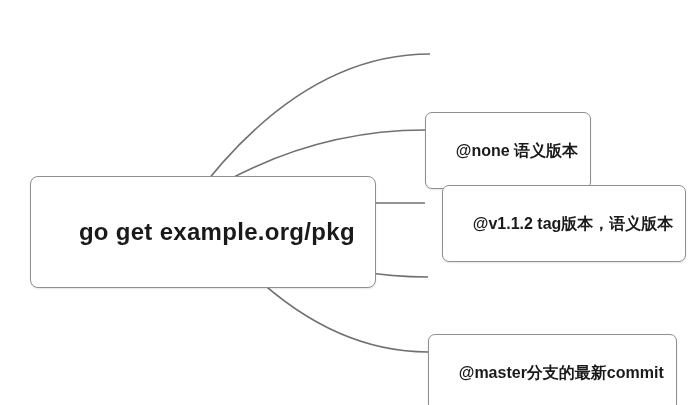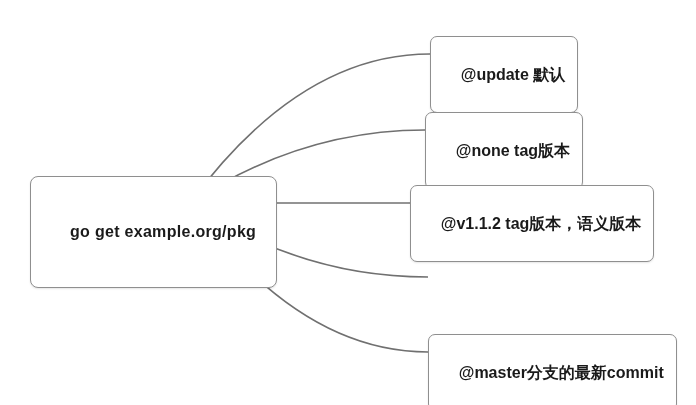--- a/index.html
+++ b/index.html
@@ -35,34 +35,34 @@
     border-radius: 7px;
     color: #1a1a1a;
     font-weight: bold;
     white-space: pre;
     box-shadow: 0 1px 2px rgba(0,0,0,0.10);
     cursor: default;
   }
   .node.root {
     left: 30px;
     top: 176px;
-    font-size: 16px;
+    font-size: 24px;
     line-height: 30px;
     padding: 10px 20px;
     border-radius: 8px;
     letter-spacing: 0.3px;
   }
   .node.child {
     font-size: 16px;
     line-height: 21px;
     padding: 6px 12px;
   }
   .node.child.c0 { left: 430px; top: 36px; }
   .node.child.c1 { left: 425px; top: 112px; }
-  .node.child.c2 { left: 410px; top: 185px; }
+  .node.child.c2 { left: 442px; top: 185px; }
   .node.child.c3 { left: 428px; top: 259px; }
   .node.child.c4 { left: 428px; top: 334px; }
   .node .label {
     white-space: pre;
   }
 </style>
 </head>
 <body>
 
 <div class="canvas">
@@ -72,26 +72,23 @@
     <path d="M 190 203 Q 300 130 425 130"></path>
     <path d="M 190 203 L 425 203"></path>
     <path d="M 190 203 Q 300 277 428 277"></path>
     <path d="M 190 203 Q 300 352 428 352"></path>
   </svg>
 
   <div class="node root">
     <span class="label">go get example.org/pkg</span>
   </div>
 
-  <div class="node child c0">
-    <span class="label">@update 默认</span>
-  </div>
 
   <div class="node child c1">
-    <span class="label">@none tag版本</span>
+    <span class="label">@none 语义版本</span>
   </div>
 
   <div class="node child c2">
     <span class="label">@v1.1.2 tag版本，语义版本</span>
   </div>
 
 
   <div class="node child c4">
     <span class="label">@master分支的最新commit</span>
   </div>

